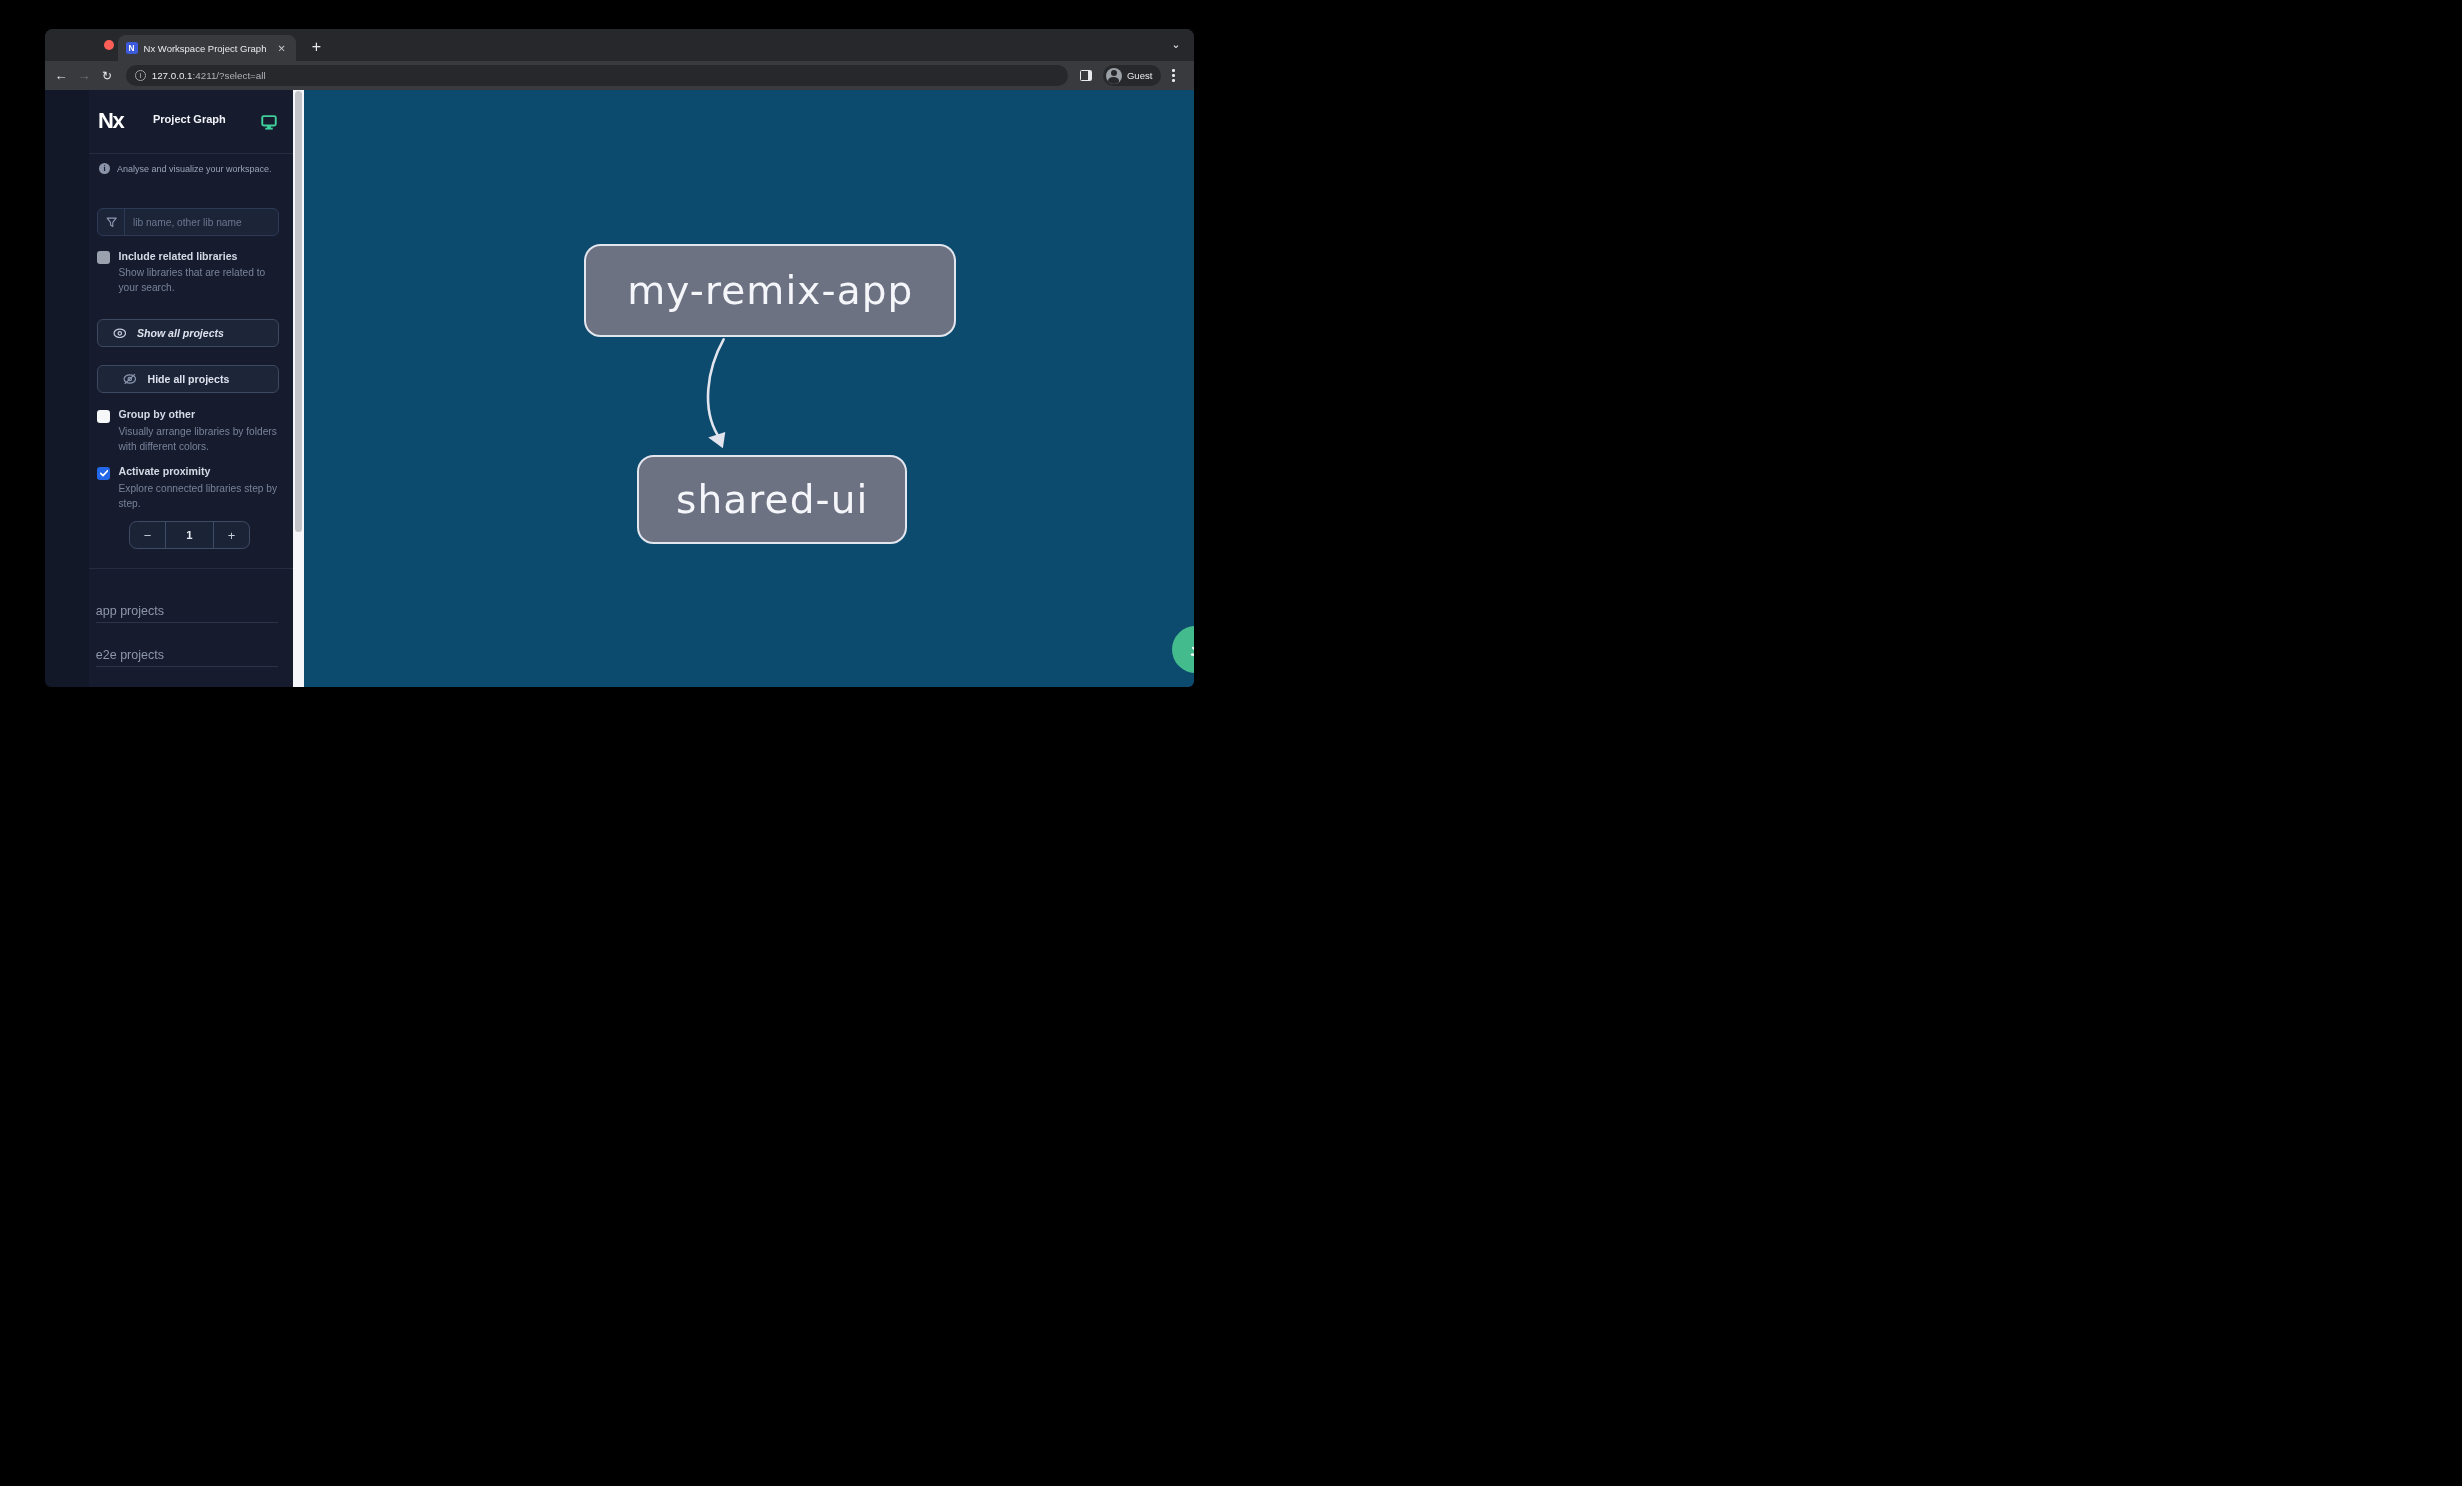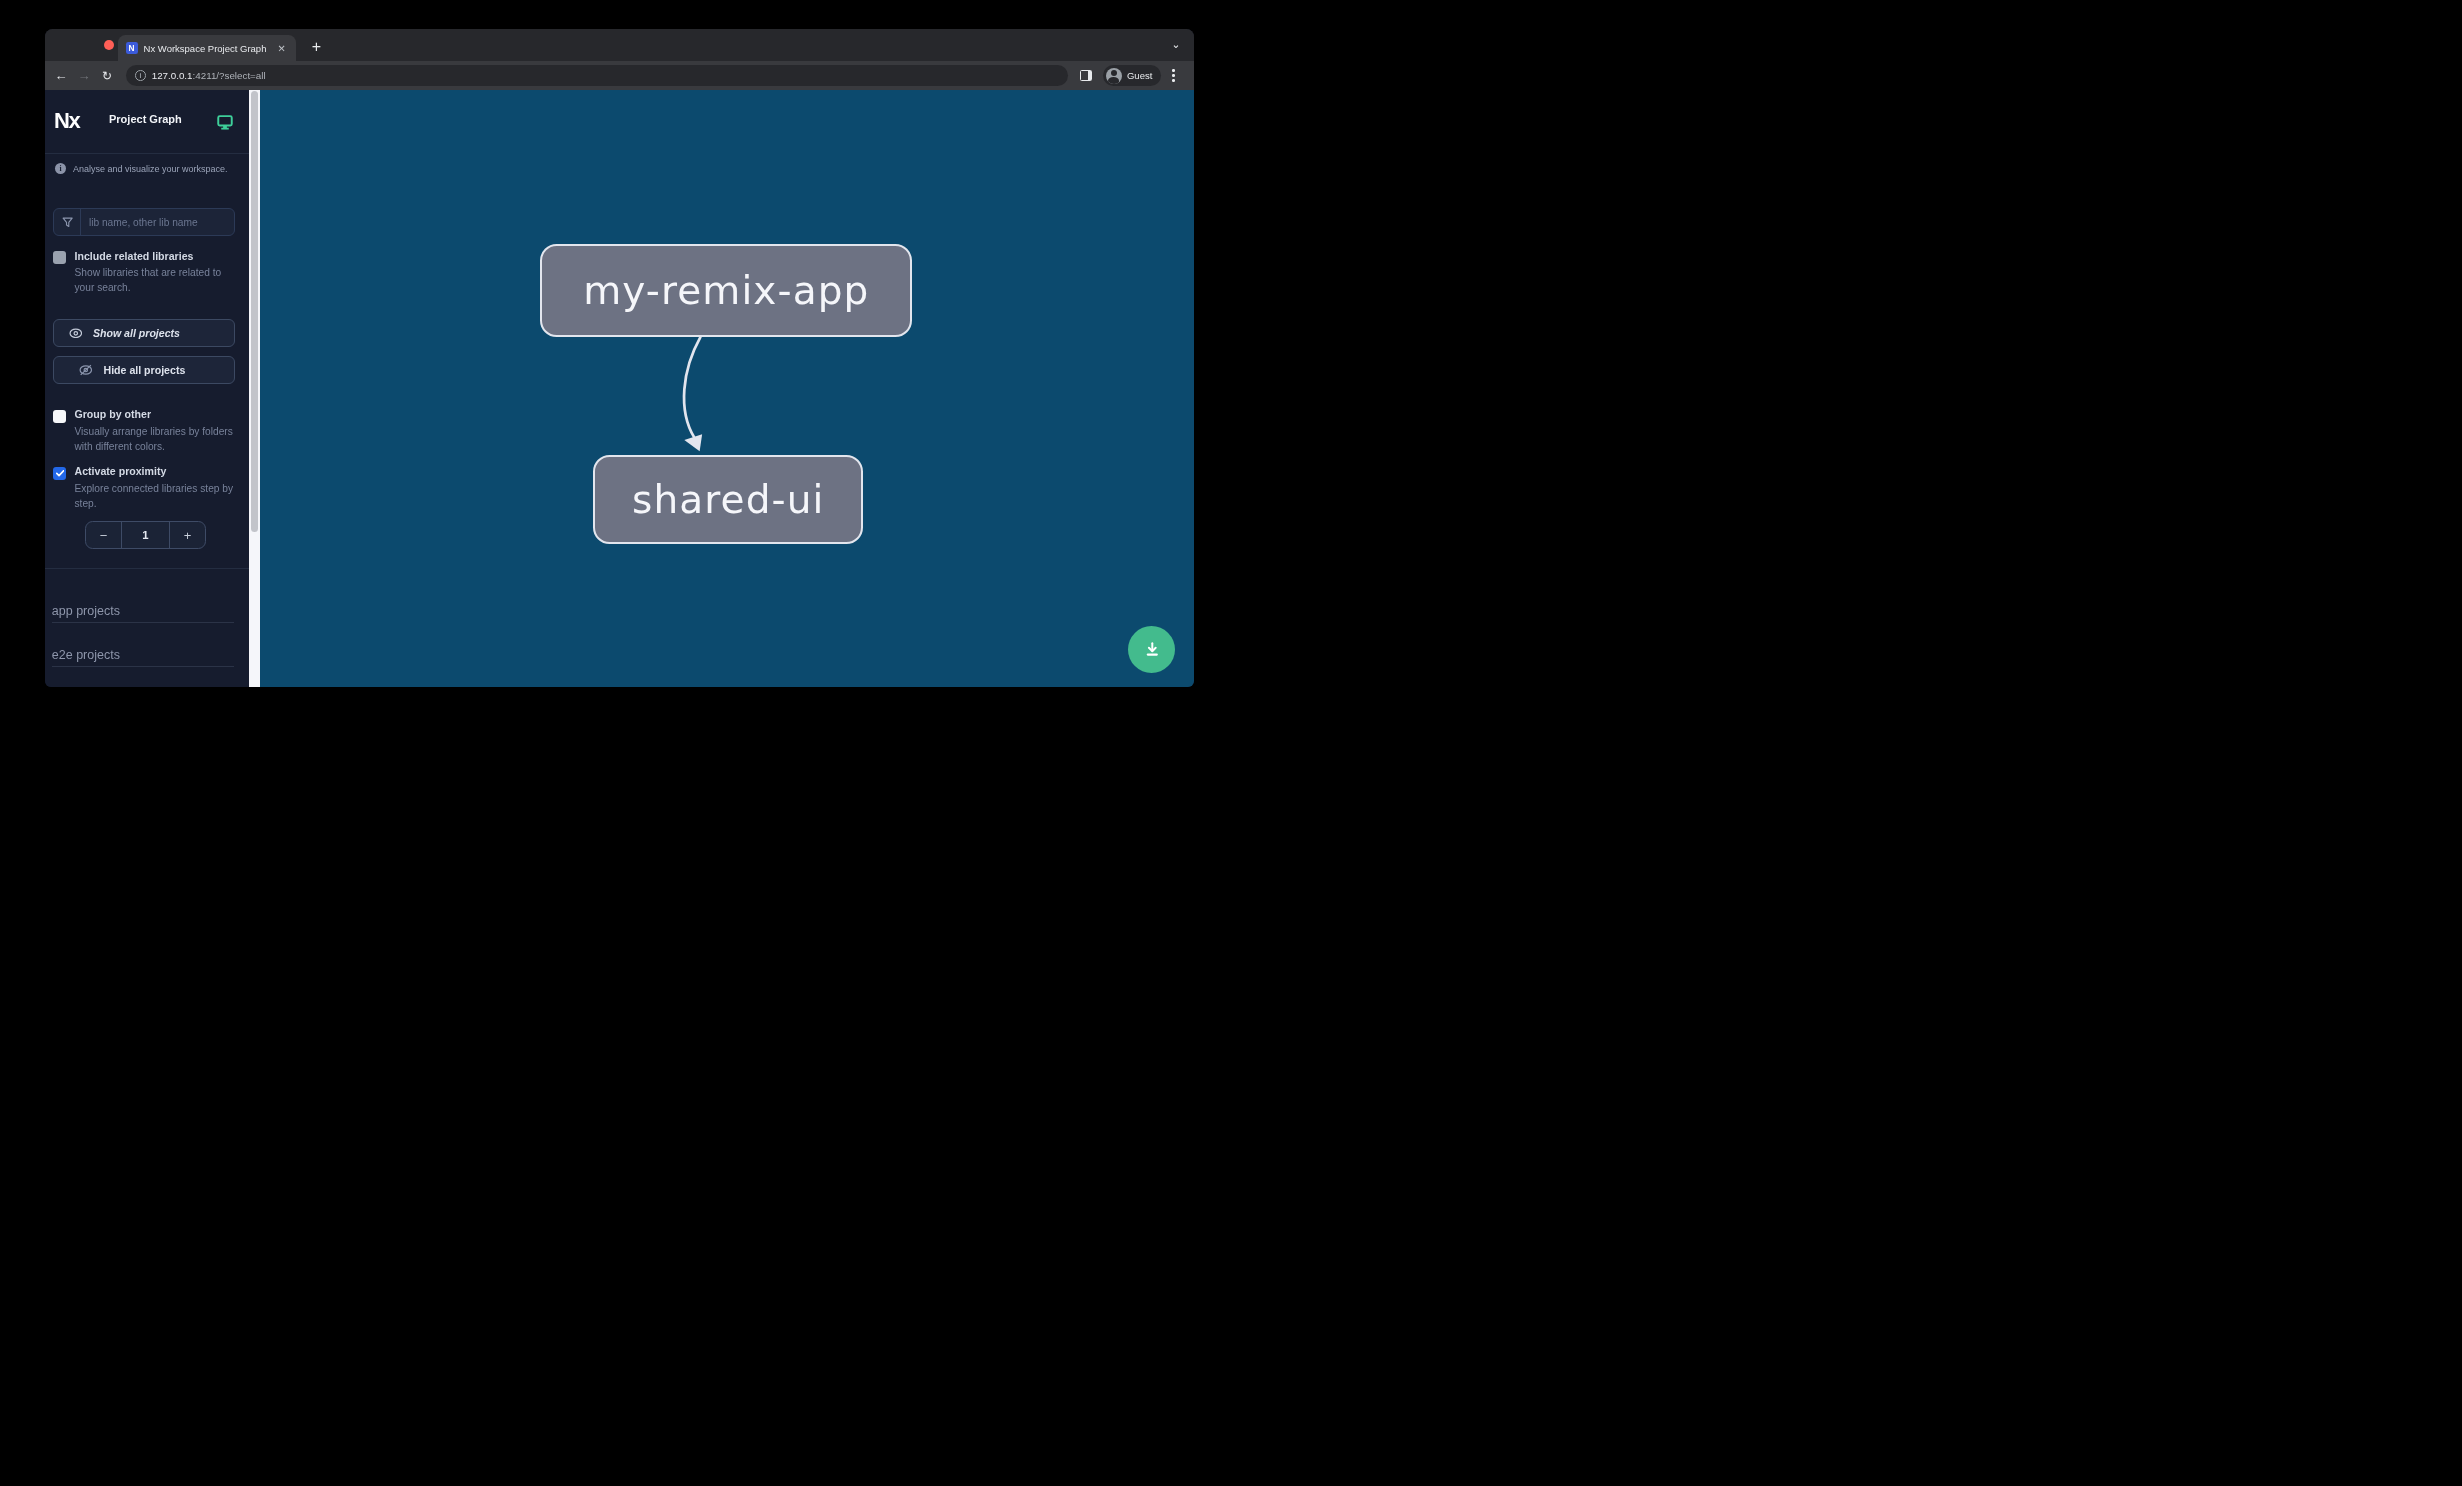--- a/index.html
+++ b/index.html
@@ -39,21 +39,21 @@
   .avatar { width:16px; height:16px; border-radius:50%; background:#9aa0a6; position:relative; overflow:hidden; }
   .avatar::before { content:""; position:absolute; left:4.9px; top:2.6px; width:6px; height:6px; border-radius:50%; background:#27282c; }
   .avatar::after { content:""; position:absolute; left:2.3px; top:9.8px; width:11.3px; height:7.6px; border-radius:50%; background:#27282c; }
   .guest-label { color:#e8eaed; font-size:9.5px; }
   .dots { margin-left:10.6px; display:flex; flex-direction:column; gap:2.3px; }
   .dots i { width:2.6px; height:2.6px; border-radius:50%; background:#e8eaed; }
 
   
   .content { position:absolute; left:0; top:61px; width:100%; height:597px; display:flex; }
 
-  .sidebar { position:relative; width:204px; height:100%; background:#161c2e; flex:0 0 auto; }
+  .sidebar { position:relative; width:204px; height:100%; background:#161c2e; flex:0 0 auto;margin-left:44px; }
   .side-scroll { position:relative; width:11.3px; height:100%; background:#f5f6fa; flex:0 0 auto; }
   .thumb { position:absolute; left:2.3px; top:0.8px; width:6.8px; height:441px; border-radius:3.8px; background:#c2c4ca; }
   .canvas { position:relative; flex:1; height:100%; background:#0c4a6e; overflow:hidden; }
 
   
   .side-header { position:absolute; left:0; top:0; width:100%; height:64px; border-bottom:0.8px solid #242d41; }
   .nx-logo { position:absolute; left:9px; top:18px; color:#fff; font-size:22px; font-weight:800; letter-spacing:-1.5px; }
   .app-title { position:absolute; left:64px; top:23.4px; color:#f2f4f8; font-size:11px; font-weight:600; }
   .monitor-icon { position:absolute; left:172px; top:25px; }
 
@@ -171,21 +171,21 @@
       <span class="cb-label" style="left:29.5px; top:160px;">Include related libraries</span>
       <span class="cb-desc" style="left:29.5px; top:176px;">Show libraries that are related to your search.</span>
 
       <div class="side-btn" style="top:229px;font-style:italic;">
         <svg width="13.6" height="10.6" viewBox="0 0 18 14">
           <ellipse cx="9" cy="7" rx="7.6" ry="5.6" fill="none" stroke="#c3cad8" stroke-width="1.6"></ellipse>
           <circle cx="9" cy="7" r="2.3" fill="none" stroke="#c3cad8" stroke-width="1.6"></circle>
         </svg>
         <span>Show all projects</span>
       </div>
-      <div class="side-btn" style="top:266px;padding-left:25px;">
+      <div class="side-btn" style="top:275px;padding-left:25px;">
         <svg width="13.6" height="12" viewBox="0 0 18 16">
           <ellipse cx="9" cy="8" rx="7.6" ry="5.6" fill="none" stroke="#8b95ad" stroke-width="1.6"></ellipse>
           <circle cx="9" cy="8" r="2.3" fill="none" stroke="#8b95ad" stroke-width="1.6"></circle>
           <line x1="2.2" y1="14.5" x2="15.8" y2="1.5" stroke="#8b95ad" stroke-width="1.7"></line>
         </svg>
         <span>Hide all projects</span>
       </div>
 
       <span class="cb cb-white" style="left:8.3px; top:320px;"></span>
       <span class="cb-label" style="left:29.5px; top:318px;">Group by other</span>

